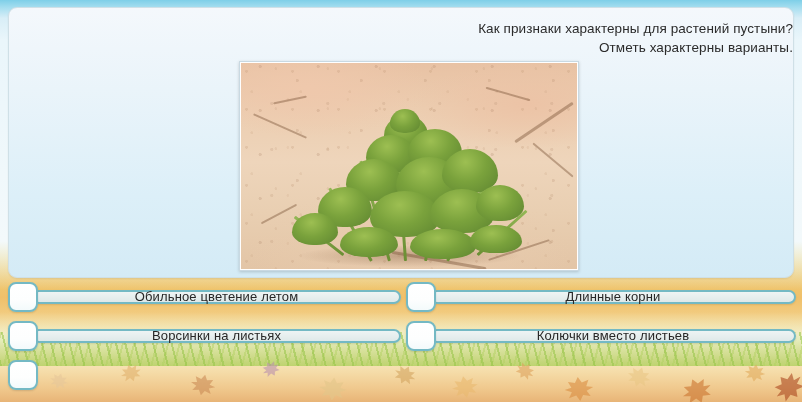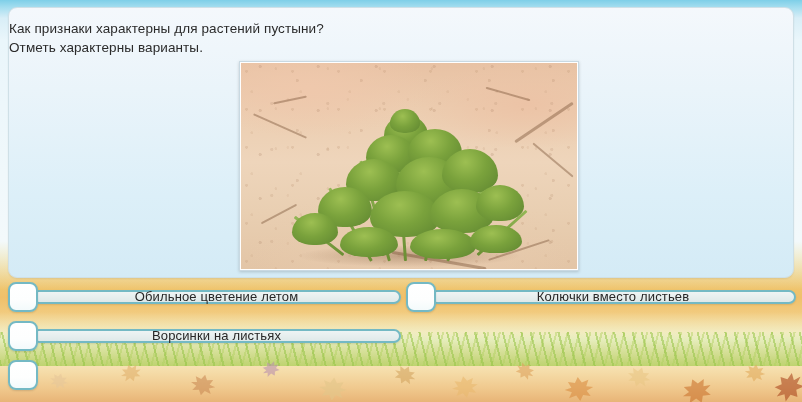--- a/index.html
+++ b/index.html
@@ -87,21 +87,21 @@
     height: 271px;
     border-radius: 9px;
     border: 1px solid #cfe0e7;
     background: linear-gradient(to bottom, #f4f8fc 0%, #eaf4fa 30%, #dceff8 70%, #d4ebf6 100%);
     box-shadow: 0 1px 2px rgba(0,0,0,0.07);
     overflow: hidden;
   }
 
   .question {
     margin-top: 11px;
-    text-align: left;
+    text-align: right;
     color: #2b2b2b;
     font-size: 13.5px;
     line-height: 19px;
     letter-spacing: .1px;
   }
   .question .line2 { display: block; }
 
   
   .photo-wrap {
     position: absolute;
@@ -321,20 +321,26 @@
     </div>
 
     <div class="option-row">
       <span class="checkbox"></span>
     </div>
 
   </div>
 
   <div class="opt-col col-right">
 
+    <div class="option-row">
+      <span class="checkbox"></span>
+      <div class="option-bar">
+        <span class="option-label">Длинные корни</span>
+      </div>
+    </div>
 
     <div class="option-row">
       <span class="checkbox"></span>
       <div class="option-bar">
         <span class="option-label">Колючки вместо листьев</span>
       </div>
     </div>
 
   </div>
 

